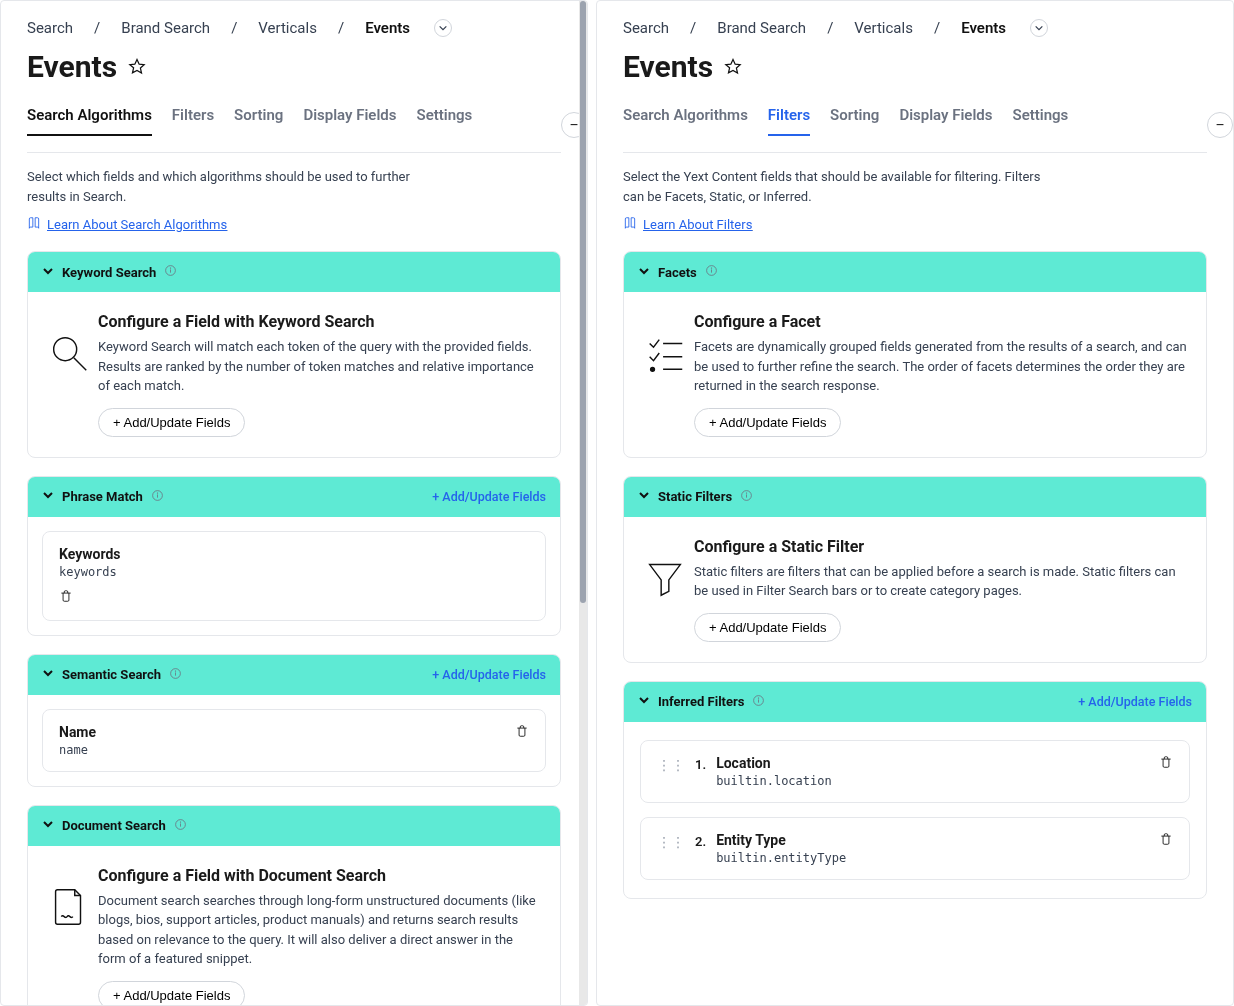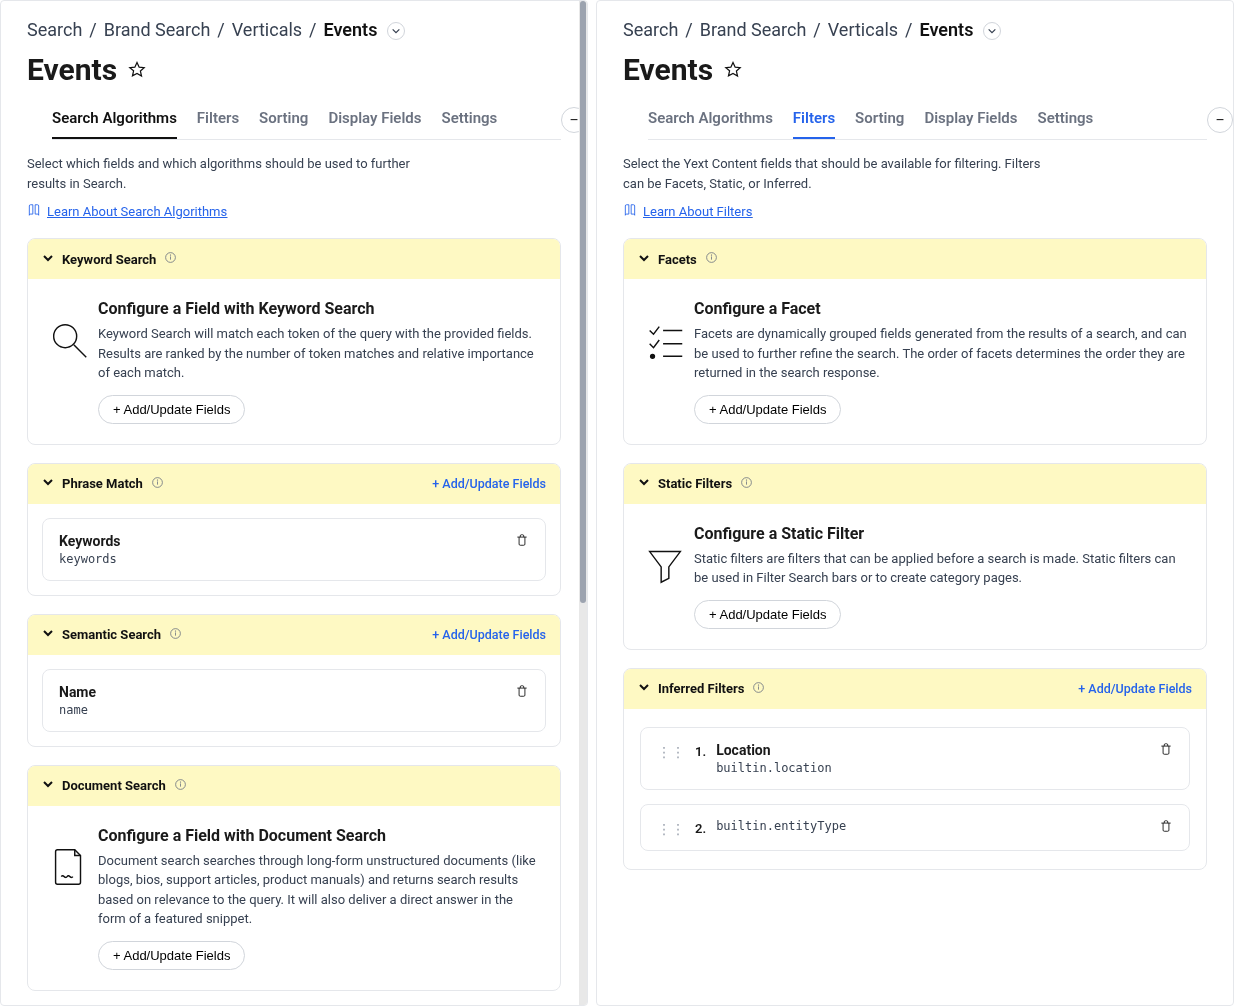--- a/index.html
+++ b/index.html
@@ -38,26 +38,26 @@
     position: absolute;
     left: 1px; right: 1px;
     top: 0;
     height: 60%;
     background: #9ca3af;
     border-radius: 3px;
   }
   .pane-inner { padding: 0 26px 40px 26px; }
   .breadcrumb {
     padding: 18px 0 6px 0;
-    font-size: 18px;
+    font-size: 15px;
     color: #374151;
     display: flex;
     align-items: flex-end;
     flex-wrap: wrap;
-    gap: 4px;
+    gap: 18px;
   }
   .breadcrumb span.sep { margin: 0 3px; color: #374151; }
   .breadcrumb .active { font-weight: 600; color: #111; }
   .chev-circle {
     display: inline-flex;
     align-items: center; justify-content: center;
     width: 18px; height: 18px;
     border: 1px solid #d1d5db;
     border-radius: 50%;
     margin-left: 6px;
@@ -70,23 +70,22 @@
     margin: 6px 0 14px 0;
     display: flex;
     align-items: center;
     gap: 10px;
   }
   .star-icon svg { width: 20px; height: 20px; stroke:#111; fill:none; stroke-width:1.5; }
   .tabs {
     display: flex;
     gap: 20px;
     border-bottom: 1px solid #e5e7eb;
-    padding-bottom: 0;
+    padding-bottom: 16px;
     position: relative;
-    margin-left: 25px;
   }
   .tab {
     font-size: 15px;
     font-weight: 600;
     color: #6b7280;
     padding: 8px 0 10px 0;
     border-bottom: 2px solid transparent;
     cursor: pointer;
   }
   .tab.active { color: #111; border-bottom-color:#111; }
@@ -102,21 +101,21 @@
   .learn-link a { color:#2563eb; text-decoration:underline; }
   .book-icon svg { width:14px; height:14px; stroke:#2563eb; fill:none; stroke-width:1.5; }
 
   .section {
     border:1px solid #e5e7eb;
     border-radius:8px;
     margin-top:18px;
     overflow:hidden;
   }
   .section-head {
-    background:#fef9c3;
+    background:#5eead4;
     padding:12px 14px;
     display:flex;
     align-items:center;
     gap:8px;
     font-size:13px;
     font-weight:700;
     color:#111;
   }
   .section-head .spacer { flex:1; }
   .link-plain {
@@ -245,21 +244,21 @@
             </svg></span>
         <span>Phrase Match</span>
         <span class="info-icon"><svg viewBox="0 0 24 24">
               <circle cx="12" cy="12" r="9"></circle>
               <line x1="12" y1="10" x2="12" y2="16"></line>
               <circle cx="12" cy="7.5" r="0.5" fill="#6b7280"></circle>
             </svg></span>
         <span class="spacer"></span>
         <span class="link-plain">+ Add/Update Fields</span>
       </div>
-      <div class="field-card" style="margin:14px;">
+      <div class="field-card" style="margin:14px;flex-direction:column;">
         <div class="f-body">
           <div class="f-title">Keywords</div>
           <div class="f-sub">keywords</div>
         </div>
         <span class="trash-icon"><svg viewBox="0 0 24 24">
               <path d="M4 7h16M9 7V5a2 2 0 012-2h2a2 2 0 012 2v2m-8 0v12a2 2 0 002 2h6a2 2 0 002-2V7"></path>
             </svg></span>
       </div>
     </div>
 
@@ -452,20 +451,21 @@
           </div>
           <span class="trash-icon"><svg viewBox="0 0 24 24">
                 <path d="M4 7h16M9 7V5a2 2 0 012-2h2a2 2 0 012 2v2m-8 0v12a2 2 0 002 2h6a2 2 0 002-2V7"></path>
               </svg></span>
         </div>
 
         <div class="field-card">
           <span class="grip">⋮⋮</span>
           <span class="ordnum">2.</span>
           <div class="f-body">
+            <div class="f-title">Entity Type</div>
             <div class="f-sub">builtin.entityType</div>
           </div>
           <span class="trash-icon"><svg viewBox="0 0 24 24">
                 <path d="M4 7h16M9 7V5a2 2 0 012-2h2a2 2 0 012 2v2m-8 0v12a2 2 0 002 2h6a2 2 0 002-2V7"></path>
               </svg></span>
         </div>
       </div>
     </div>
 
   </div>

